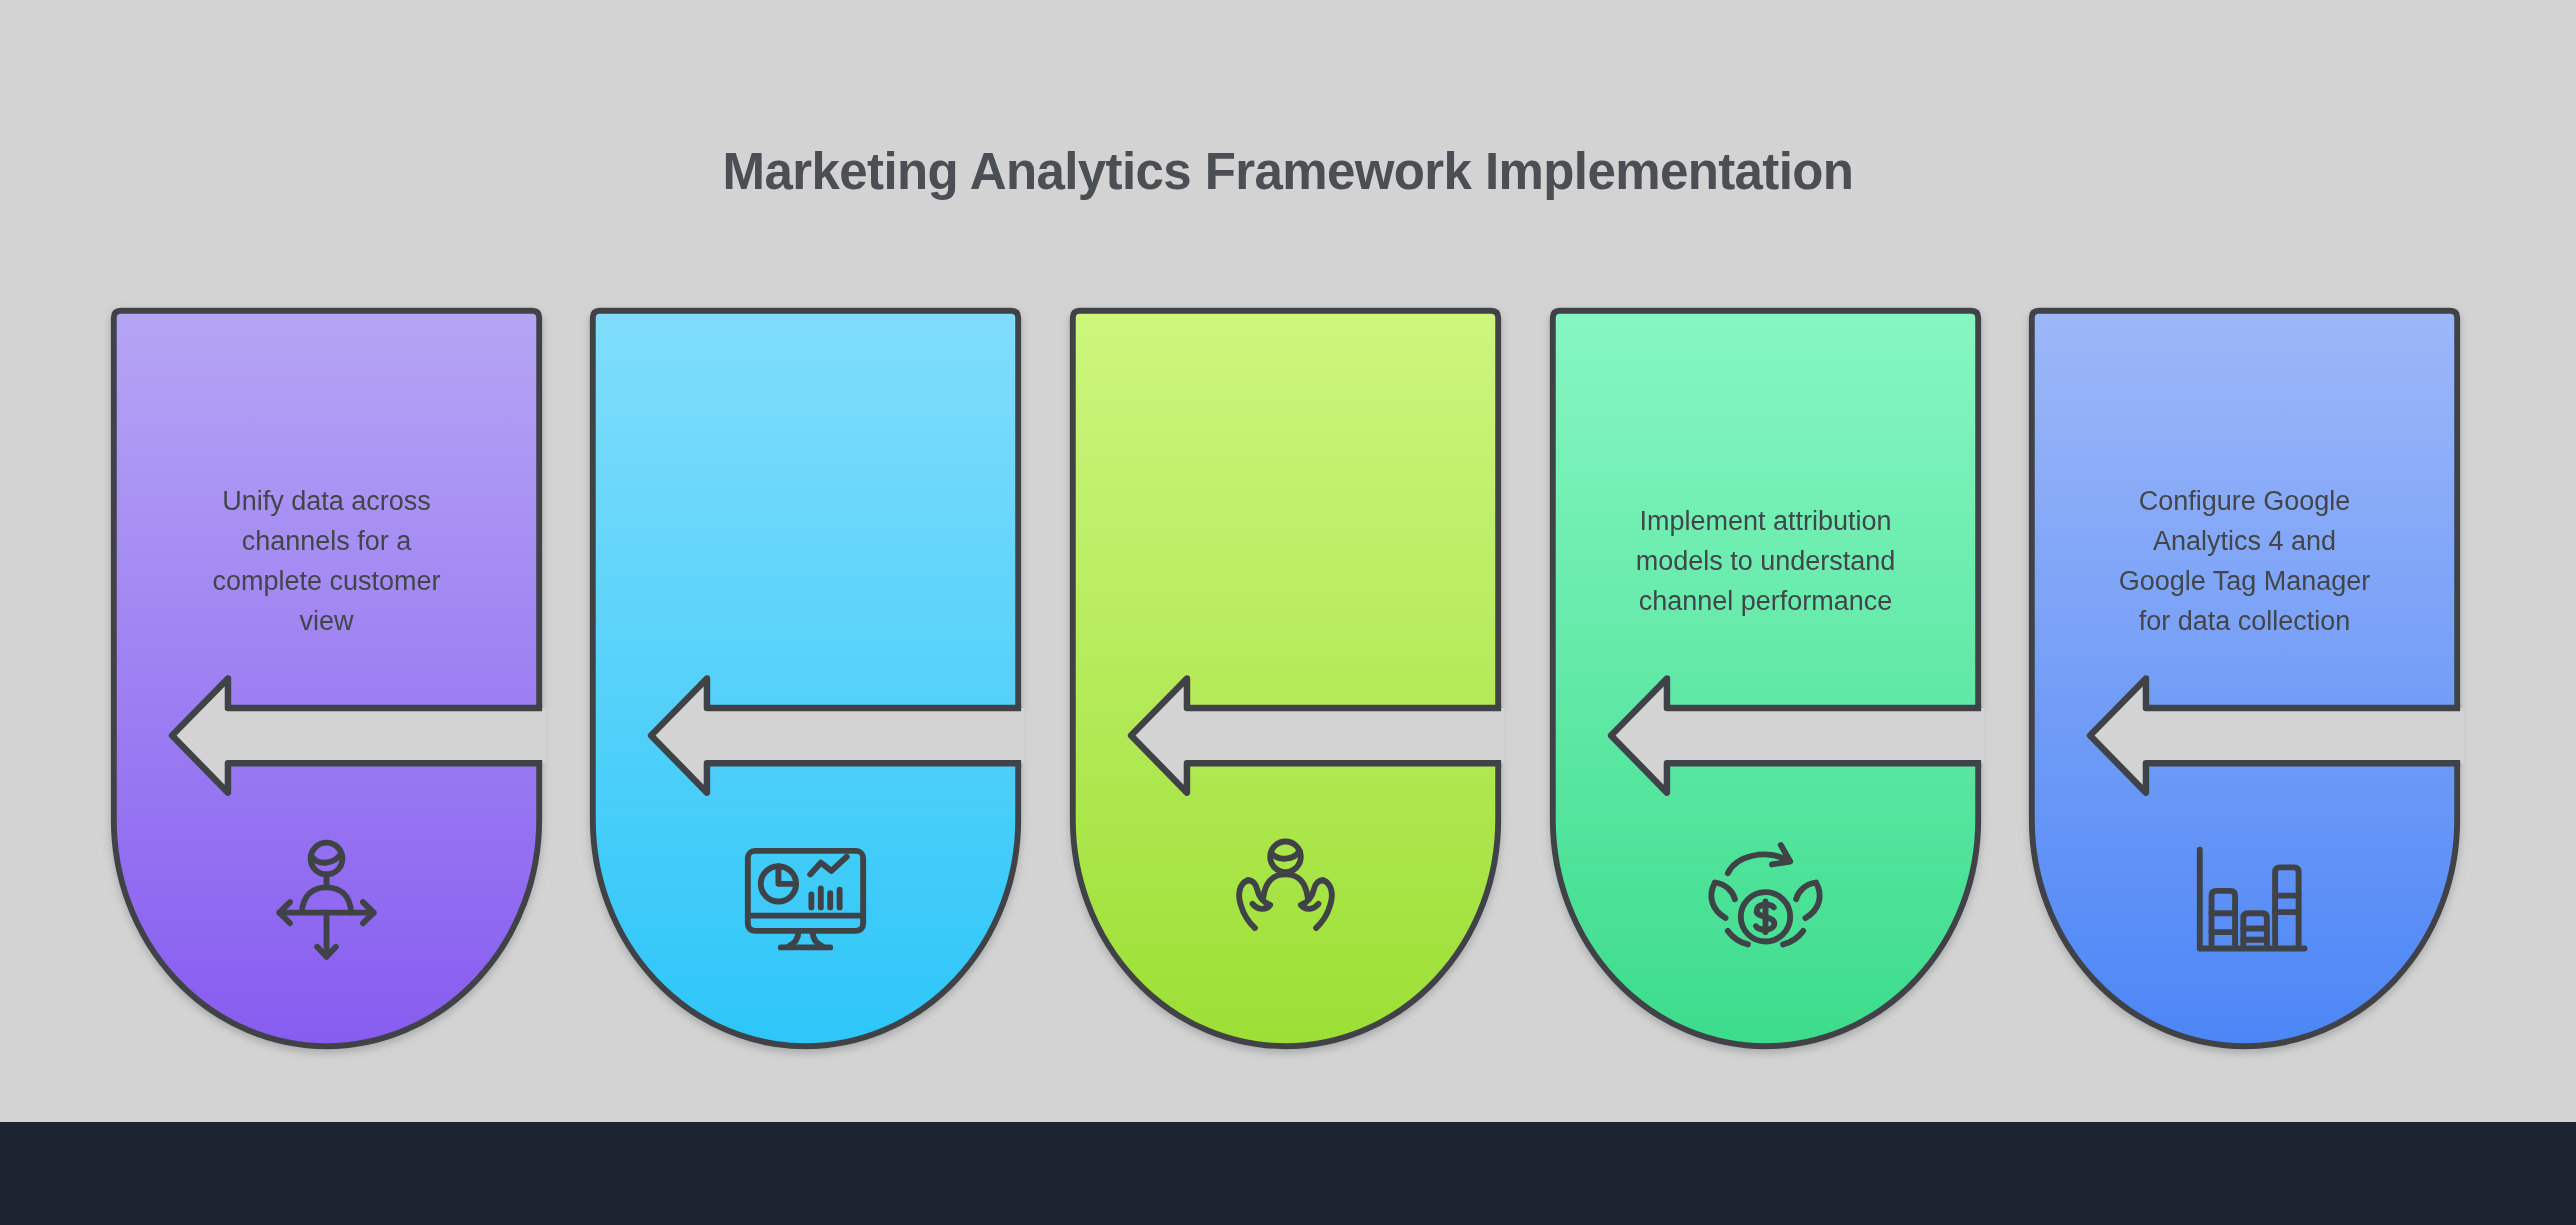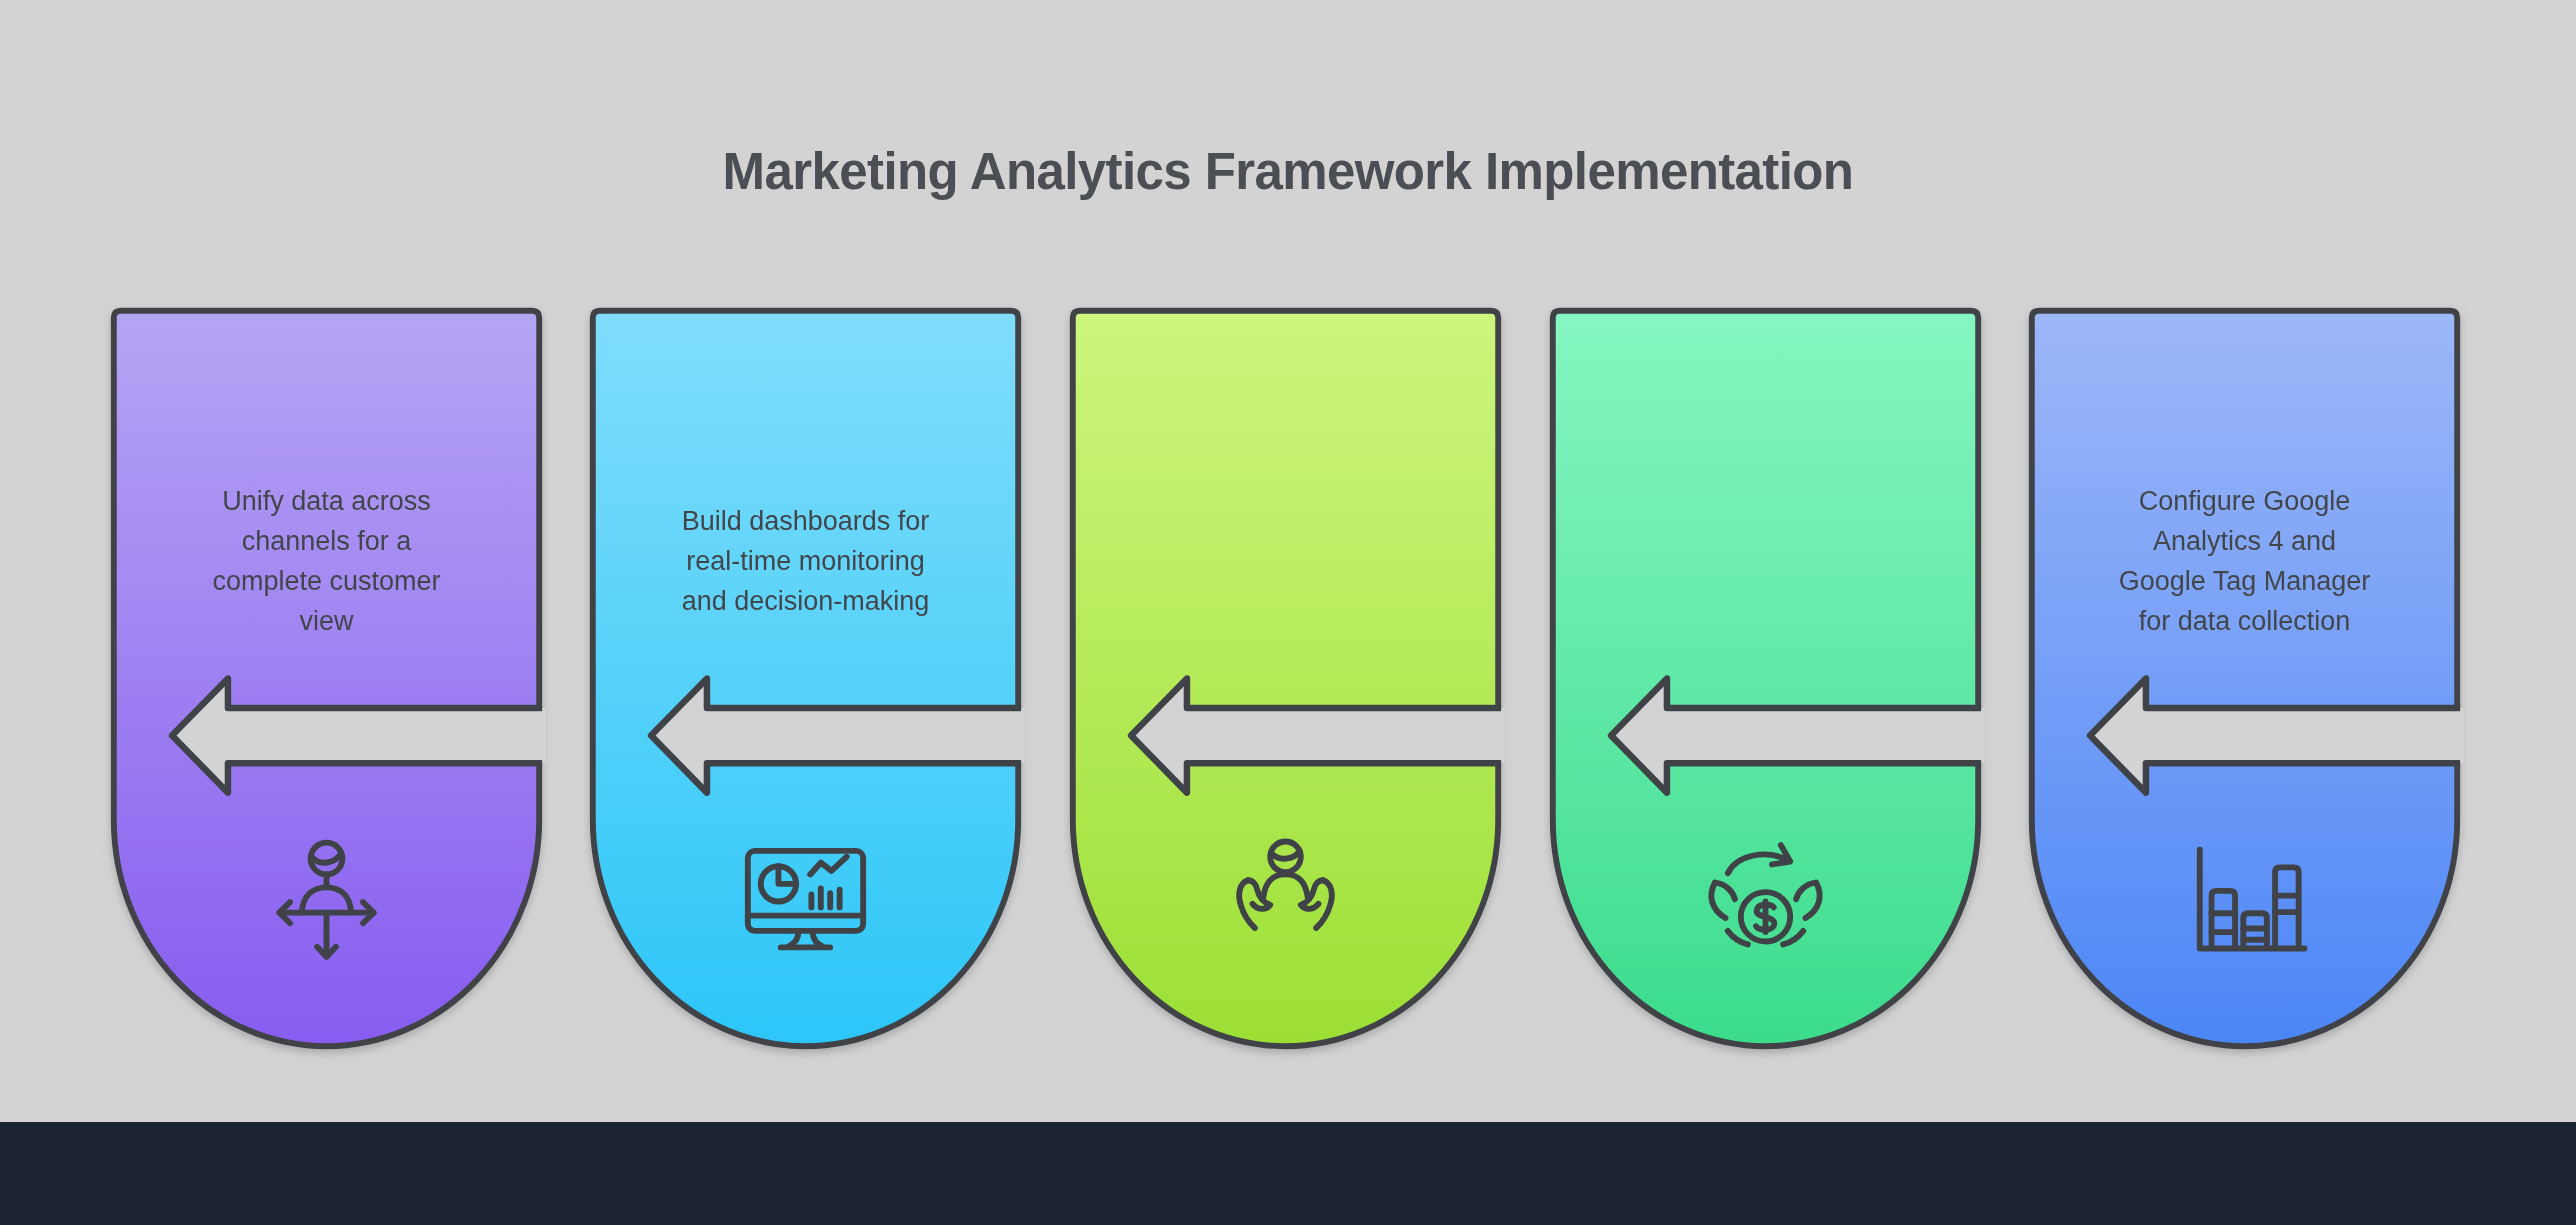--- a/index.html
+++ b/index.html
@@ -97,23 +97,20 @@
         <path d="M 128,66 L 146,46 L 164,60 L 190,36"></path>
         <path d="M 130,122 V 100"></path>
         <path d="M 146,122 V 90"></path>
         <path d="M 162,122 V 98"></path>
         <path d="M 178,122 V 92"></path>
         <path d="M 108,162 C 108,176 100,184 92,188"></path>
         <path d="M 132,162 C 132,176 140,184 148,188"></path>
         <path d="M 78,190 H 162"></path>
       </g>
     </svg>
-    <div class="step-text">Build dashboards for
-real-time monitoring
-and decision-making</div>
   </div>
 
   <div class="card c3">
     <svg class="card-svg" width="449" height="759" viewBox="-20 -20 763 1290">
       <defs>
         <linearGradient id="grad2" x1="0" y1="0" x2="0" y2="1">
           <stop offset="0" stop-color="#cdf67d"></stop>
           <stop offset="1" stop-color="#9cdf35"></stop>
         </linearGradient>
         <filter id="sh2" x="-10%" y="-10%" width="120%" height="120%">
@@ -160,20 +157,23 @@
         <path d="M 56,64 C 70,34 120,22 158,42"></path>
         <path d="M 146,16 L 162,44 L 131,49"></path>
         <path d="M 34,80 C 22,102 28,126 52,140"></path>
         <path d="M 34,80 C 52,82 64,94 68,108"></path>
         <path d="M 206,80 C 218,102 212,126 188,140"></path>
         <path d="M 206,80 C 188,82 176,94 172,108"></path>
         <path d="M 56,162 C 64,173 76,181 90,185"></path>
         <path d="M 184,162 C 176,173 164,181 150,185"></path>
       </g>
     </svg>
+    <div class="step-text">Implement attribution
+models to understand
+channel performance</div>
   </div>
 
   <div class="card c5">
     <svg class="card-svg" width="449" height="759" viewBox="-20 -20 763 1290">
       <defs>
         <linearGradient id="grad4" x1="0" y1="0" x2="0" y2="1">
           <stop offset="0" stop-color="#9db7f8"></stop>
           <stop offset="1" stop-color="#4c86f6"></stop>
         </linearGradient>
         <filter id="sh4" x="-10%" y="-10%" width="120%" height="120%">

